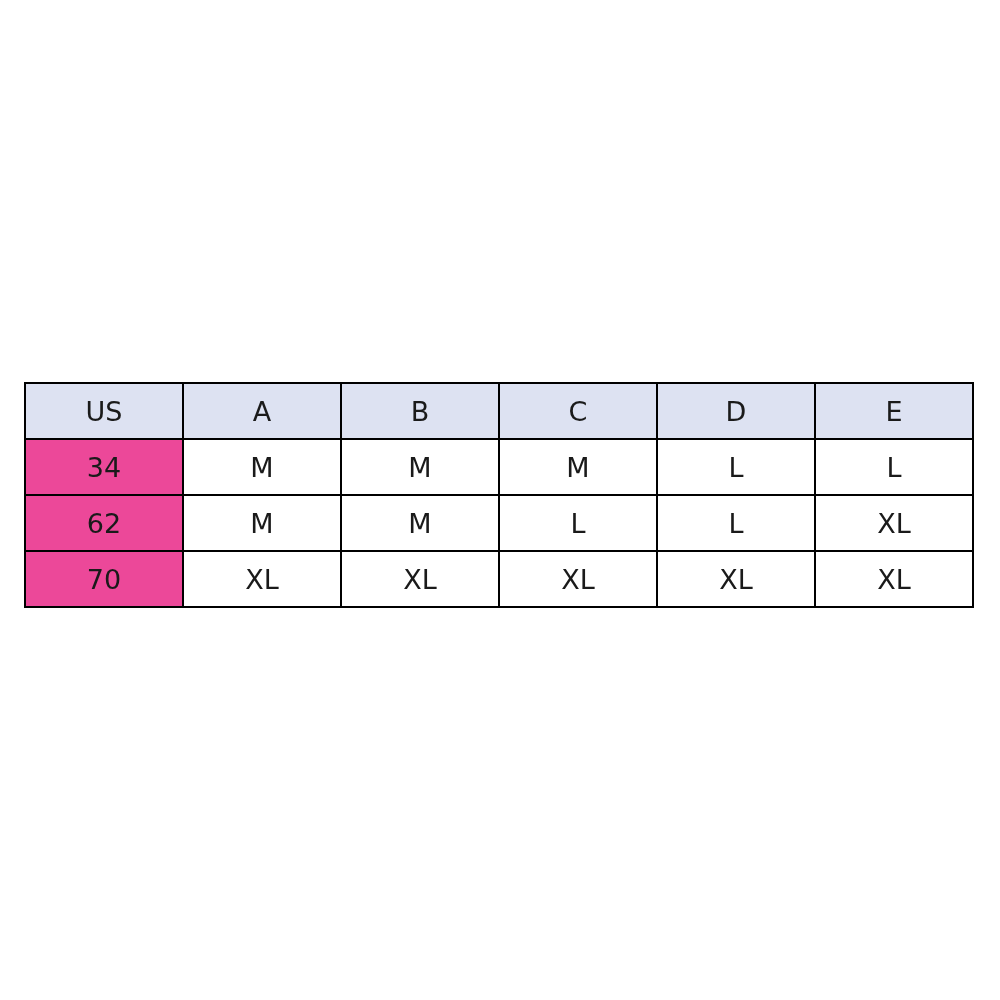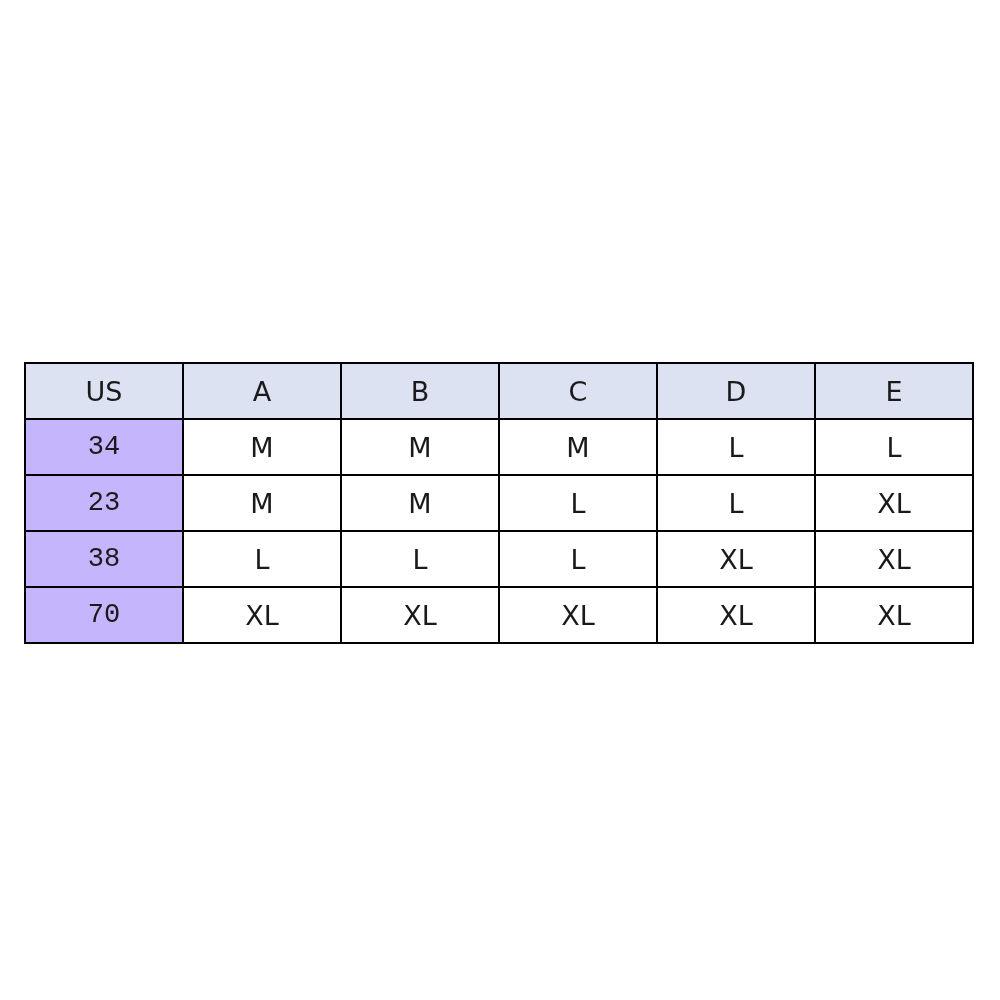--- a/index.html
+++ b/index.html
@@ -11,21 +11,21 @@
     width: 1000px;
     height: 1000px;
     font-family: "DejaVu Sans", sans-serif;
     position: relative;
     overflow: hidden;
   }
 
   #size-table-wrapper {
     position: absolute;
     left: 24px;
-    top: 362px;
+    top: 382px;
     width: 950px;
   }
 
   table.size-table {
     border-collapse: collapse;
     width: 950px;
     table-layout: fixed;
     background: #ffffff;
   }
 
@@ -43,22 +43,21 @@
     color: #1a1a1a;
     padding: 0;
     line-height: 1;
   }
 
   table.size-table thead th {
     background: #dde2f2;
   }
 
   table.size-table tbody th.row-head {
-    background: #c4b5fd;
-    font-family: Liberation Mono, monospace;
+    background: #ec4899;
   }
 
   table.size-table tbody td {
     background: #ffffff;
   }
 </style>
 </head>
 <body>
 
 <div id="size-table-wrapper">
@@ -84,33 +83,25 @@
     <tbody>
       <tr>
         <th class="row-head">34</th>
         <td>M</td>
         <td>M</td>
         <td>M</td>
         <td>L</td>
         <td>L</td>
       </tr>
       <tr>
-        <th class="row-head">23</th>
+        <th class="row-head">62</th>
         <td>M</td>
         <td>M</td>
         <td>L</td>
         <td>L</td>
-        <td>XL</td>
-      </tr>
-      <tr>
-        <th class="row-head">38</th>
-        <td>L</td>
-        <td>L</td>
-        <td>L</td>
-        <td>XL</td>
         <td>XL</td>
       </tr>
       <tr>
         <th class="row-head">70</th>
         <td>XL</td>
         <td>XL</td>
         <td>XL</td>
         <td>XL</td>
         <td>XL</td>
       </tr>

